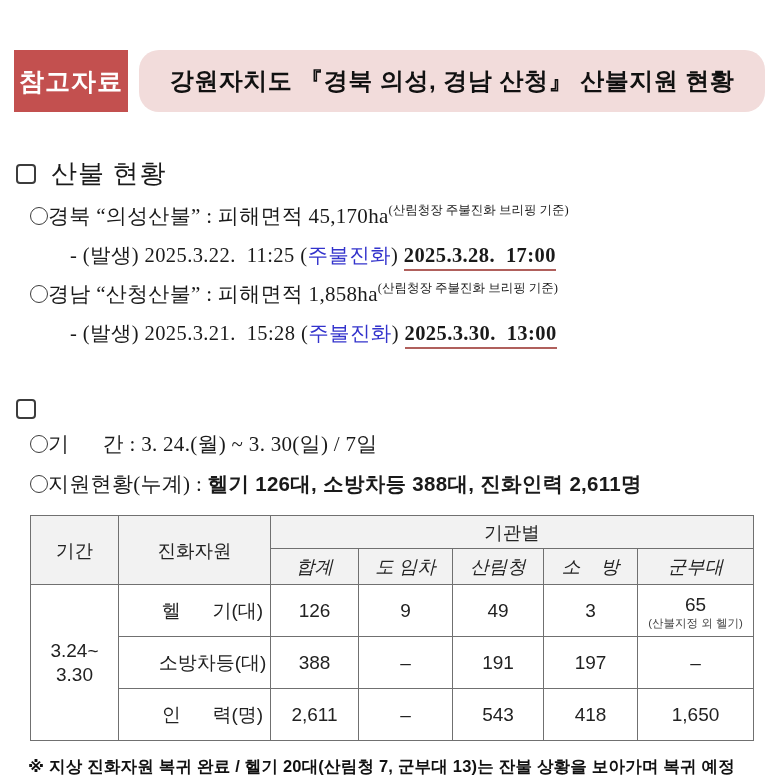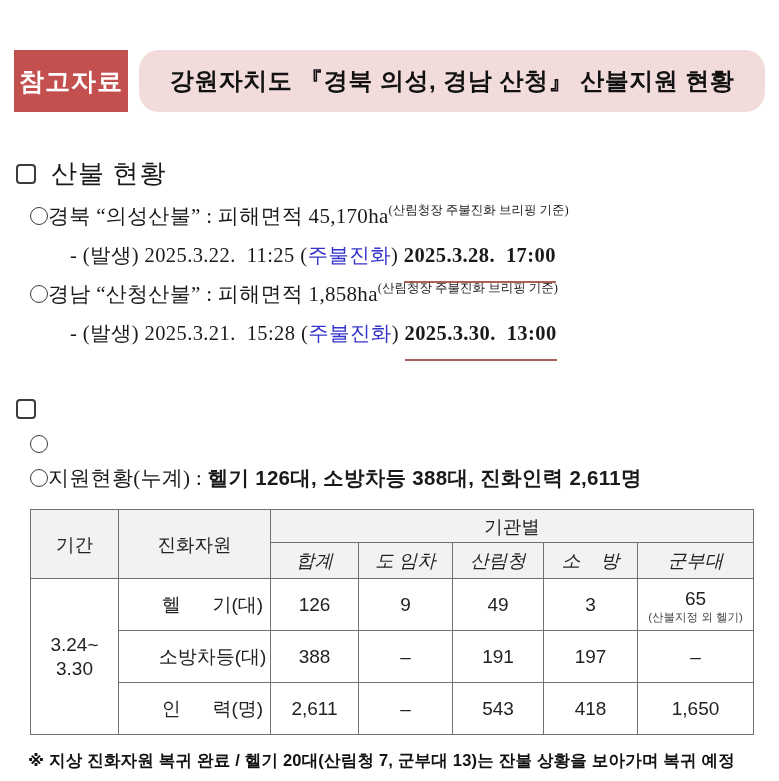--- a/index.html
+++ b/index.html
@@ -47,21 +47,21 @@
   }
   .bullet-text{letter-spacing:0.3px;}
   sup.src{font-size:12.5px; letter-spacing:0; vertical-align:9px; line-height:0;}
   .sub-line{
     margin:10px 0 0 70px; font-size:20.5px; line-height:28px; letter-spacing:0.4px;
   }
   .blue{color:var(--link-blue);}
   .extinct-date{
     font-weight:bold;
     border-bottom:2px solid var(--underline-red);
-    padding-bottom:15px;
+    padding-bottom:3px;
     font-family:Liberation Serif, serif;
   }
   .gap-lg{margin-top:52px;}
   .summary-value{
     font-family:"Liberation Sans","DejaVu Sans",sans-serif;
     font-weight:bold; font-size:20.5px;
   }
   
   table{
     border-collapse:collapse; margin:16px 0 0 30px;
@@ -115,20 +115,21 @@
   <span class="bullet-text pre"><span>경남 “산청산불” : 피해면적 1,858ha</span><sup class="src">(산림청장 주불진화 브리핑 기준)</sup></span>
 </div>
 <div class="sub-line pre"><span>- (발생) 2025.3.21.  15:28 (</span><span class="blue">주불진화</span><span>) </span><span class="extinct-date">2025.3.30.  13:00</span></div>
 
 <div class="section-heading gap-lg">
   <span class="sq"></span>
 </div>
 
 <div class="bullet-line">
   <span class="circ"></span>
+  <span class="bullet-text pre">기      간 : 3. 24.(월) ~ 3. 30(일) / 7일</span>
 </div>
 
 <div class="bullet-line">
   <span class="circ"></span>
   <span class="bullet-text pre"><span>지원현황(누계) : </span><span class="summary-value">헬기 126대, 소방차등 388대, 진화인력 2,611명</span></span>
 </div>
 
 <table>
   <colgroup>
     <col style="width:88px">

